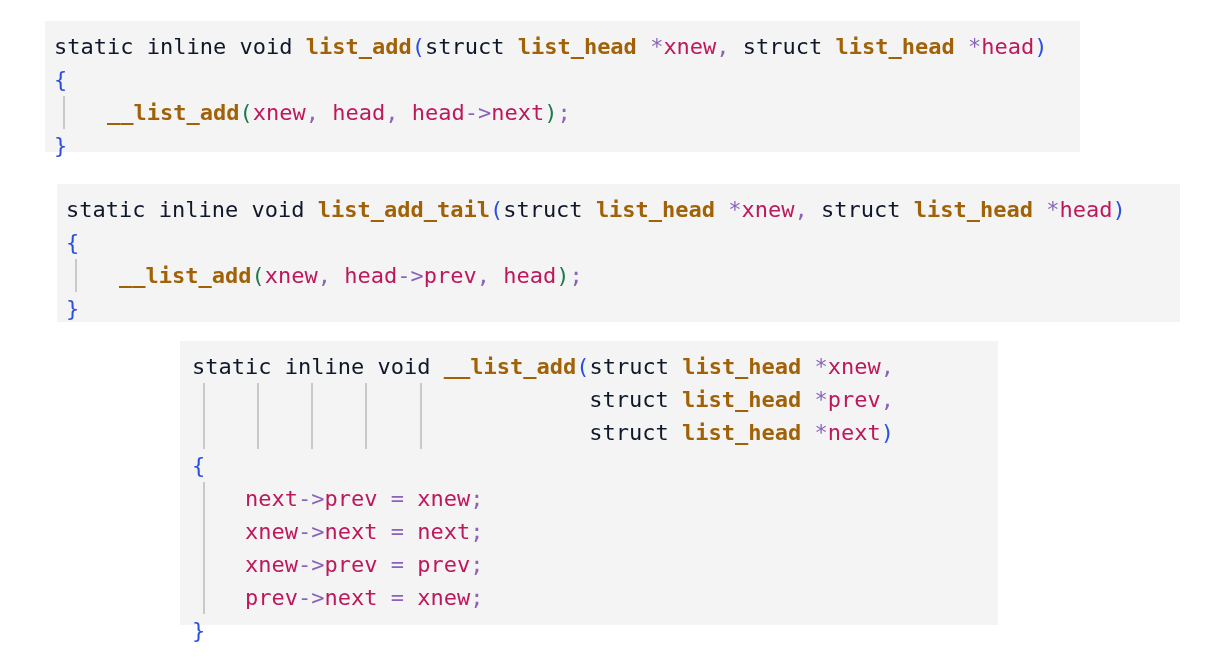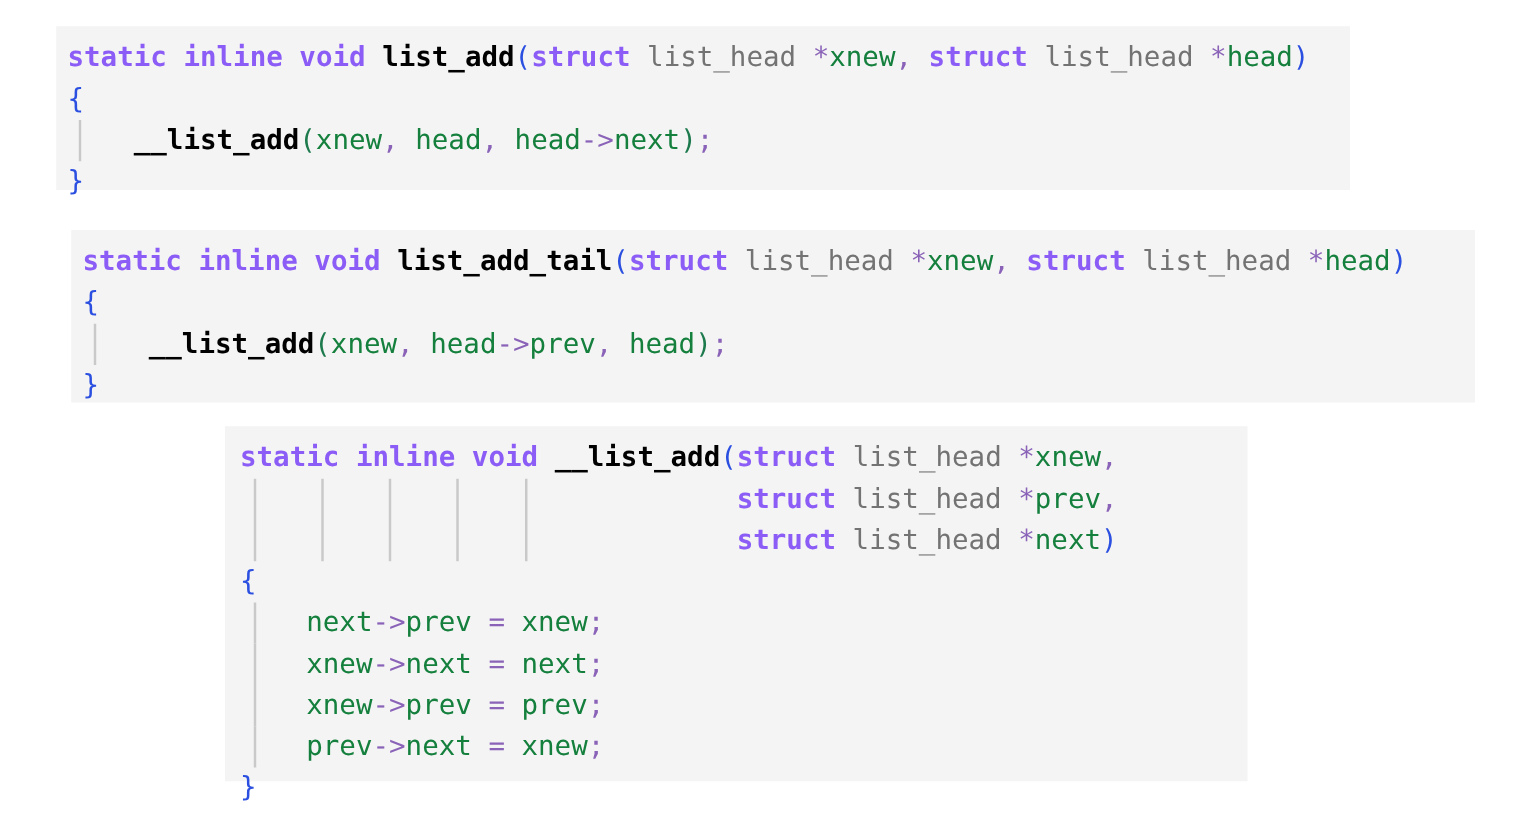--- a/index.html
+++ b/index.html
@@ -47,24 +47,24 @@
     height: 284px;
     padding: 9px 0 0 12px;
   }
 
   .code-line {
     position: relative;
     height: 33px;
   }
 
   
-  .tok-keyword   { color: #8b5cf6; font-weight: bold; }
-  .tok-func      { color: #000000; font-weight: bold; }
-  .tok-type      { color: #737373; font-weight: normal; }
-  .tok-ident     { color: #15803d; }
+  .tok-keyword   { color: #0f172a; }
+  .tok-func      { color: #a16207; font-weight: bold; }
+  .tok-type      { color: #a16207; font-weight: bold; }
+  .tok-ident     { color: #be185d; }
   .tok-punct     { color: #8a63b8; }
   .tok-brace     { color: #2b4fe0; }
   .tok-paren-decl{ color: #2b4fe0; }
   .tok-paren-call{ color: #1d7a4d; }
   .tok-op        { color: #8a63b8; }
   .tok-star      { color: #8a63b8; }
 
   
   .indent-guide {
     position: absolute;

